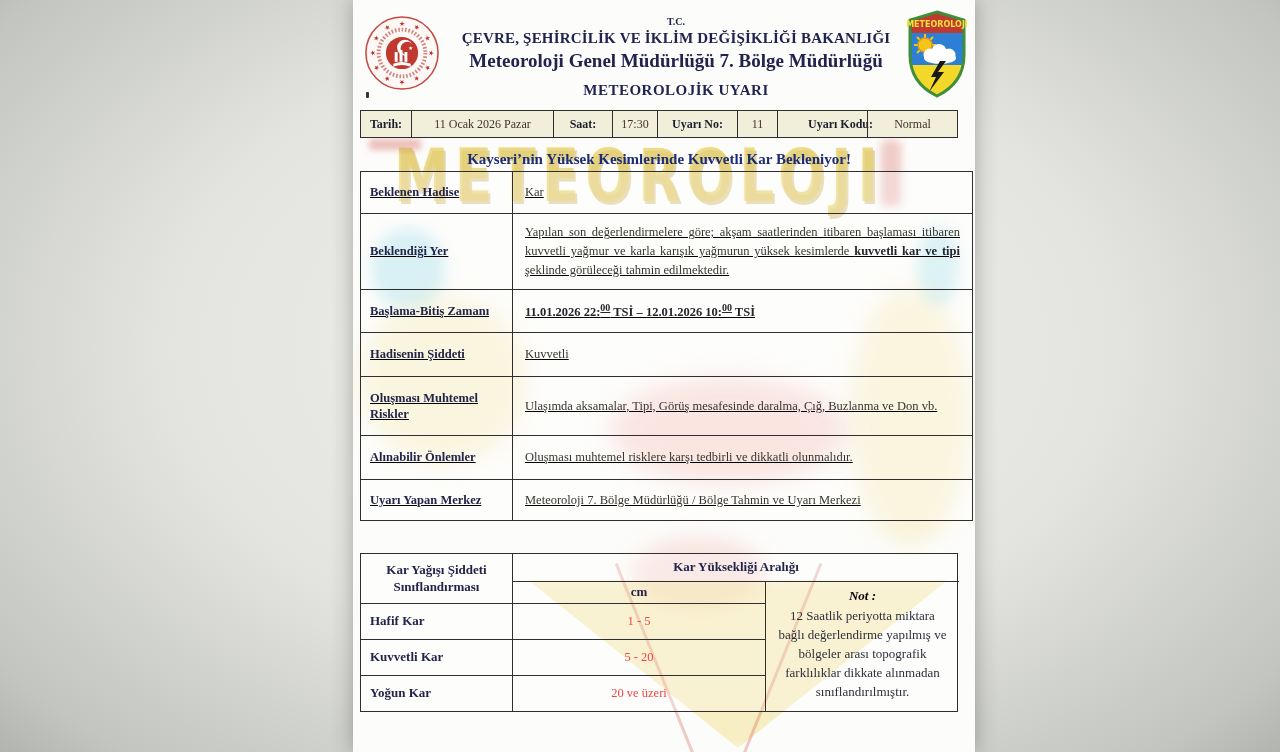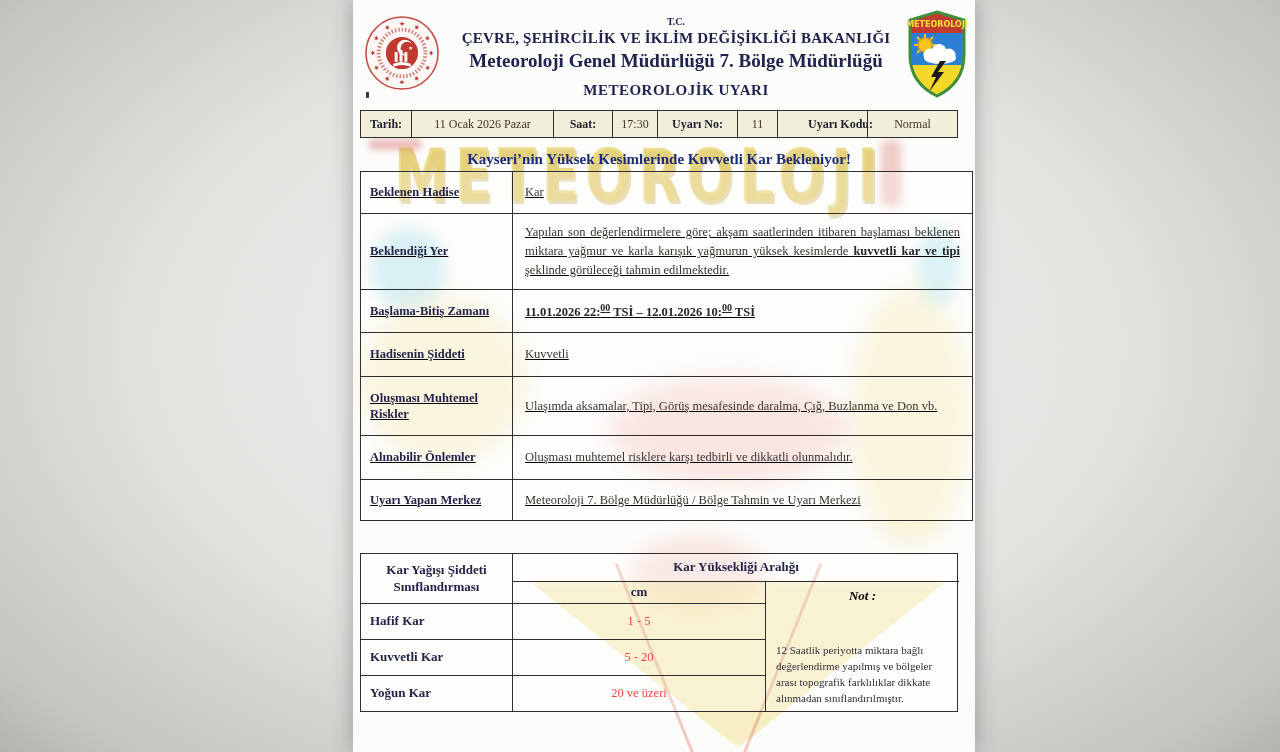--- a/index.html
+++ b/index.html
@@ -76,21 +76,21 @@
   }
   .scell{box-sizing:border-box;display:flex;align-items:center;justify-content:center;
     font-size:13px;color:#23244a;text-align:center;line-height:1.25;}
   .sb{font-weight:bold;}
   .br{border-right:1px solid #2e2e30;}
   .bb{border-bottom:1px solid #2e2e30;}
   .s-lbl{justify-content:flex-start;padding-left:9px;font-weight:bold;}
   .s-val{font-size:12.5px;color:#ef4444;font-weight:normal;}
   .notecell{flex-direction:column;justify-content:flex-start;padding:4px 10px;}
   .note-title{font-weight:bold;font-style:italic;font-size:13px;color:#000000;margin:2px 0 3px;}
-  .note-text{font-size:11px;color:#2e2f3a;line-height:1.45;text-align:left;margin-top:36px;}
+  .note-text{font-size:13px;color:#2e2f3a;line-height:1.45;text-align:center;}
 </style>
 </head>
 <body>
 
 <div class="sheet">
 
   <div class="layer">
     <div class="wm-text">METEOROLOJI</div>
     <div class="blob" style="left:16px;top:139px;width:52px;height:11px;background:rgba(200,60,50,.32);filter:blur(3px);border-radius:3px;"></div>
     <div class="blob" style="left:528px;top:140px;width:20px;height:66px;background:rgba(200,60,50,.26);filter:blur(4px);border-radius:5px;"></div>
@@ -183,21 +183,21 @@
     </div>
 
     <div class="headline">Kayseri’nin Yüksek Kesimlerinde Kuvvetli Kar Bekleniyor!</div>
 
     <div class="dtable">
       <div class="lbl">Beklenen Hadise</div>
       <div class="val">Kar</div>
 
       <div class="lbl">Beklendiği Yer</div>
       <div class="val">
-          <span class="just"><span>Yapılan son değerlendirmelere göre; akşam saatlerinden itibaren başlaması beklenen miktara yağmur ve karla karışık yağmurun yüksek kesimlerde </span><span class="b">kuvvetli kar ve tipi</span><span> şeklinde görüleceği tahmin edilmektedir.</span></span>
+          <span class="just"><span>Yapılan son değerlendirmelere göre; akşam saatlerinden itibaren başlaması itibaren kuvvetli yağmur ve karla karışık yağmurun yüksek kesimlerde </span><span class="b">kuvvetli kar ve tipi</span><span> şeklinde görüleceği tahmin edilmektedir.</span></span>
         </div>
 
       <div class="lbl">Başlama-Bitiş Zamanı</div>
       <div class="val b">
           <span><span>11.01.2026 22:</span><span class="sup">00</span><span> TSİ – 12.01.2026 10:</span><span class="sup">00</span><span> TSİ</span></span>
         </div>
 
       <div class="lbl">Hadisenin Şiddeti</div>
       <div class="val">Kuvvetli</div>
 

